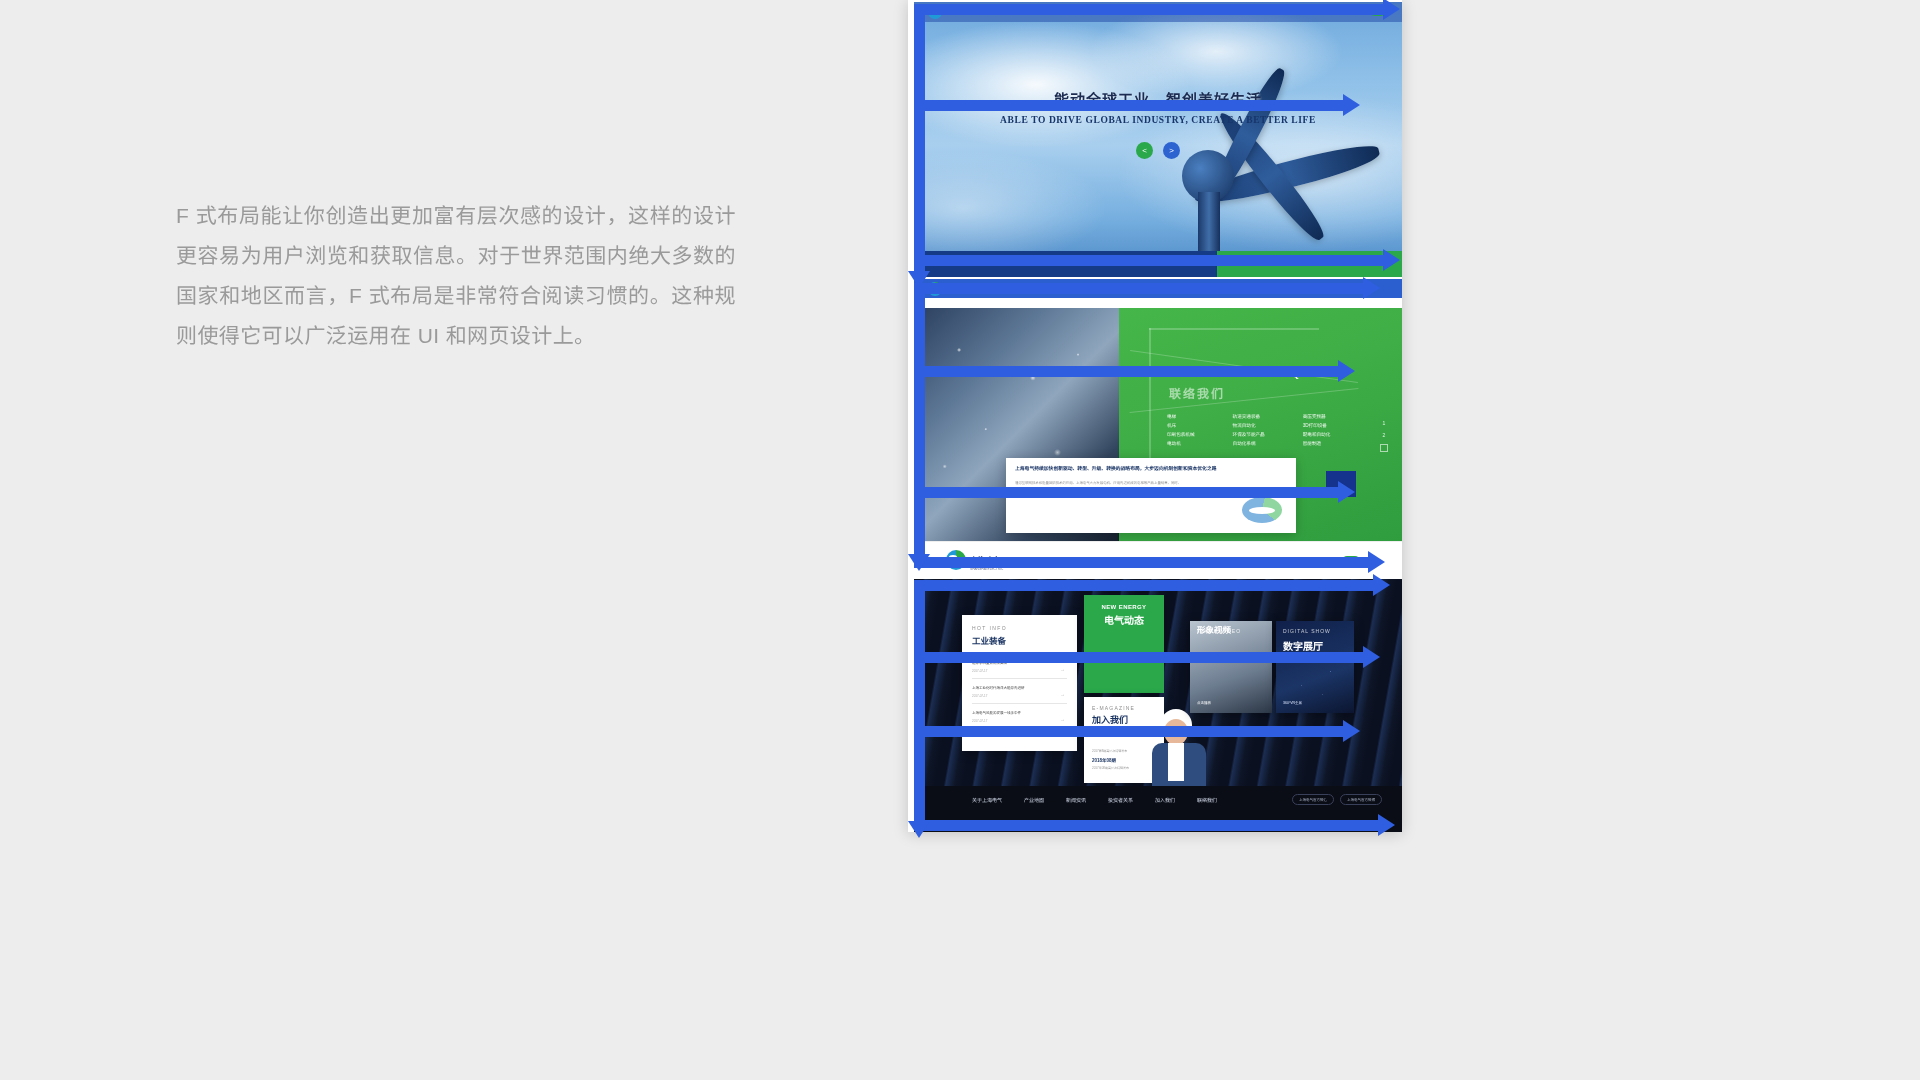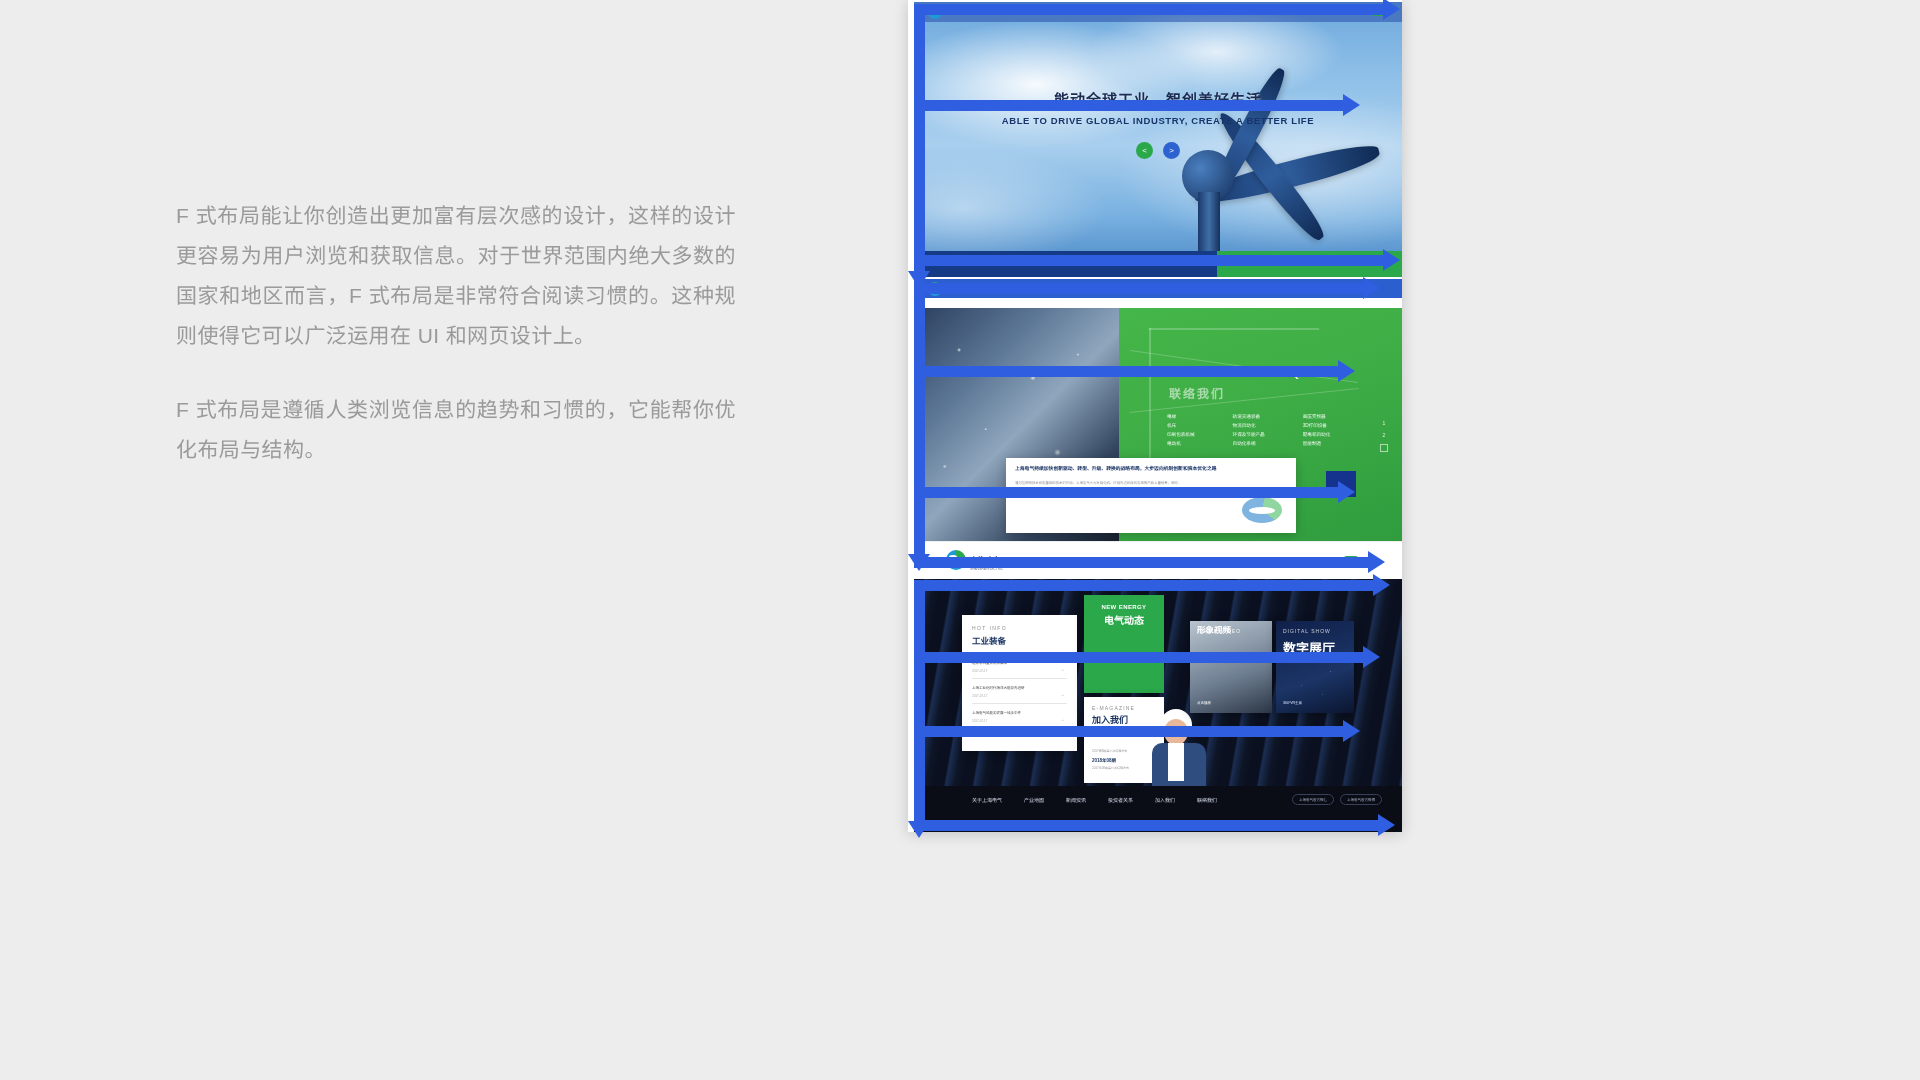--- a/index.html
+++ b/index.html
@@ -85,21 +85,21 @@
   .logo-mark::after{content:""; position:absolute; left:3px; top:5px; width:8px;height:4px;
      background:#fff; border-radius:50%; }
   .logo-txt{ font-size:7px; font-weight:700; color:#fff; line-height:1.05; letter-spacing:.5px;}
   .nav-items{ display:flex; gap:16px; margin-left:38px; }
   .nav-items span{ font-size:5.5px; color:#eaf0ff; white-space:nowrap;}
   .nav-right{ margin-left:auto; display:flex; align-items:center; gap:6px;}
   .lang-pill{ background:#2aa84a; color:#fff; font-size:4.5px; border-radius:6px; padding:1px 4px;}
 
   .hero-txt{ position:absolute; left:0; right:0; top:86px; text-align:center; }
   .hero-cn{ font-size:15px; font-weight:700; color:#1b2b52; letter-spacing:1px; text-shadow:0 1px 2px rgba(255,255,255,.6);}
-  .hero-en{ font-size:9.5px; font-weight:600; color:#17356a; letter-spacing:.6px; margin-top:6px;}
+  .hero-en{ font-size:9.5px; font-weight:600; color:#17356a; letter-spacing:.6px; margin-top:6px;font-family:Liberation Serif, serif;}
   .hero-arrows{ position:absolute; left:0; right:0; top:140px; display:flex; justify-content:center; gap:10px;}
   .circ{ width:17px;height:17px;border-radius:50%; display:flex;align-items:center;justify-content:center;
      font-size:8px; color:#fff; }
   .circ.green{ background:#2aa84a;}
   .circ.blue{ background:#2d63d0;}
 
   .pg1-footer{
     position:absolute; left:0; bottom:0; width:100%; height:26px;
     background:linear-gradient(90deg,#153b86 0%,#153b86 62%,#2aa84a 62%,#2aa84a 100%);
   }
@@ -190,21 +190,21 @@
   .person .shirt{ position:absolute; left:18px; top:42px; width:16px;height:38px;background:#fff;}
 
   .c-vid{ left:276px; top:42px; width:82px; height:92px; overflow:hidden;
      background:linear-gradient(160deg,#b9c4cf,#6d7d90 60%,#2c3746);}
   .c-vid .lbl{ position:absolute; left:7px; top:7px; font-size:5px; letter-spacing:1px; color:rgba(255,255,255,.85);}
   .c-vid .cn{ position:absolute; left:7px; top:2px; font-size:8.5px; font-weight:700; color:#fff;}
   .c-vid .tag{ position:absolute; left:7px; bottom:8px; font-size:3.5px; color:#fff;}
   .c-dig{ left:362px; top:42px; width:78px; height:92px; overflow:hidden;
      background:linear-gradient(160deg,#10204a,#1b3566 60%,#0b1530);}
   .c-dig .lbl{ position:absolute; left:7px; top:7px; font-size:5px; letter-spacing:1px; color:rgba(255,255,255,.75);}
-  .c-dig .cn{ position:absolute; left:7px; top:17px; font-size:13px; font-weight:700; color:#fff;}
+  .c-dig .cn{ position:absolute; left:7px; top:17px; font-size:10px; font-weight:700; color:#fff;}
   .c-dig .tag{ position:absolute; left:7px; bottom:8px; font-size:3.5px; color:#dfe7ff;}
   .dots{ position:absolute; inset:0; opacity:.5;
     background:
       radial-gradient(circle 1px at 20% 40%, #9fc4ff, transparent 60%),
       radial-gradient(circle 1px at 48% 22%, #9fc4ff, transparent 60%),
       radial-gradient(circle 1px at 70% 55%, #9fc4ff, transparent 60%),
       radial-gradient(circle 1px at 33% 70%, #9fc4ff, transparent 60%),
       radial-gradient(circle 1px at 82% 34%, #9fc4ff, transparent 60%),
       radial-gradient(circle 1px at 60% 80%, #9fc4ff, transparent 60%);
   }
@@ -230,21 +230,20 @@
     border-top:17px solid #2f5fe0;
     border-left:11.5px solid transparent;
     border-right:11.5px solid transparent;
   }
 </style>
 </head>
 <body>
 
 <div class="left-col">
   <p class="para">F 式布局能让你创造出更加富有层次感的设计，这样的设计更容易为用户浏览和获取信息。对于世界范围内绝大多数的国家和地区而言，F 式布局是非常符合阅读习惯的。这种规则使得它可以广泛运用在 UI 和网页设计上。</p>
-  <p class="para">F 式布局是遵循人类浏览信息的趋势和习惯的，它能帮你优化布局与结构。</p>
 </div>
 
 <div class="mock-wrap">
   <div class="mock-shadow"></div>
 
   <div class="pg1">
     <div class="hero-sky"></div>
     <div class="turbine">
       <div class="blade b1"></div>
         <div class="blade b2"></div>

